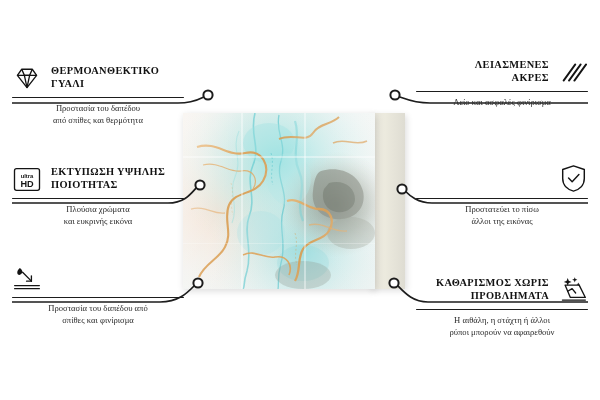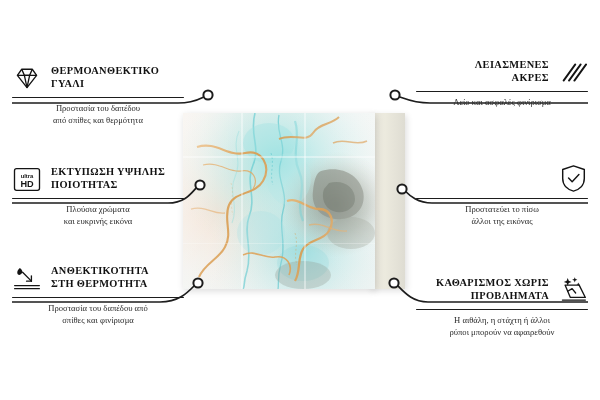--- a/index.html
+++ b/index.html
@@ -221,22 +221,20 @@
       <span class="feat-icon">
         <svg viewBox="0 0 34 30" width="31" height="27" fill="none" stroke="#141414" stroke-width="1.5" stroke-linecap="round" stroke-linejoin="round">
           <path d="M9 3 C12 5 12.5 8 10.5 10 C8.5 12 5.5 10.5 6 7.5 C6.3 5.6 7.6 4.2 9 3 Z" fill="#141414" stroke="none"></path>
           <path d="M12 8 L22 18"></path>
           <path d="M22 18 L22 12"></path>
           <path d="M22 18 L16.5 18"></path>
           <path d="M3 23 H31"></path>
           <path d="M3 26.5 H31"></path>
         </svg>
       </span>
-      <span class="feat-title">ΑΝΘΕΚΤΙΚΟΤΗΤΑ
-ΣΤΗ ΘΕΡΜΟΤΗΤΑ</span>
     </div>
     <div class="rule"></div>
     <div class="feat-desc">Προστασία του δαπέδου από
 σπίθες και φινίρισμα</div>
   </div>
 
   <div class="feat right f-r1">
     <div class="feat-head">
       <span class="feat-icon">
         <svg viewBox="0 0 30 30" width="27" height="27" stroke="#141414" stroke-width="2.1" stroke-linecap="round">

